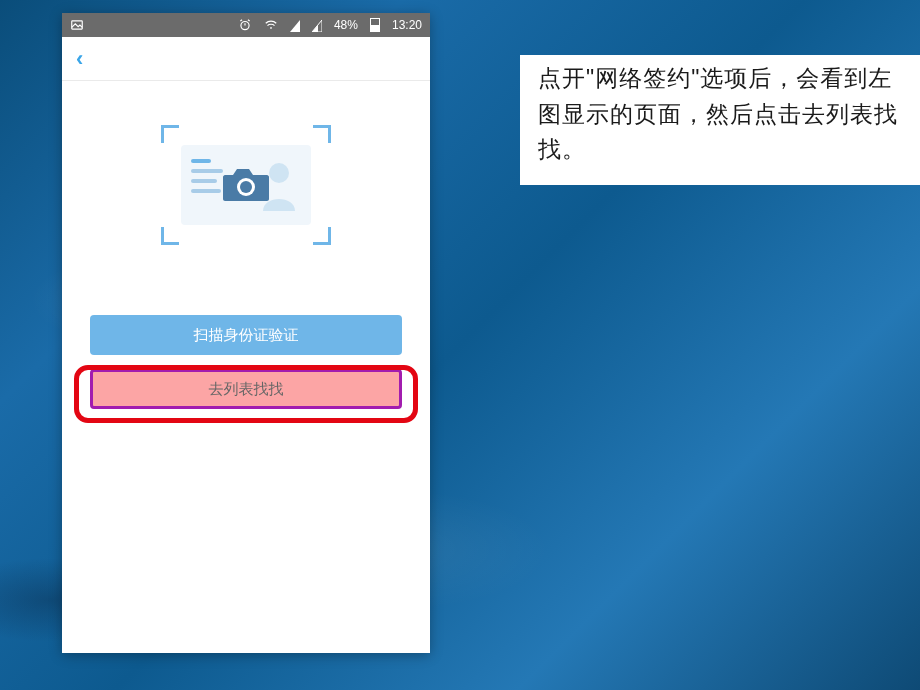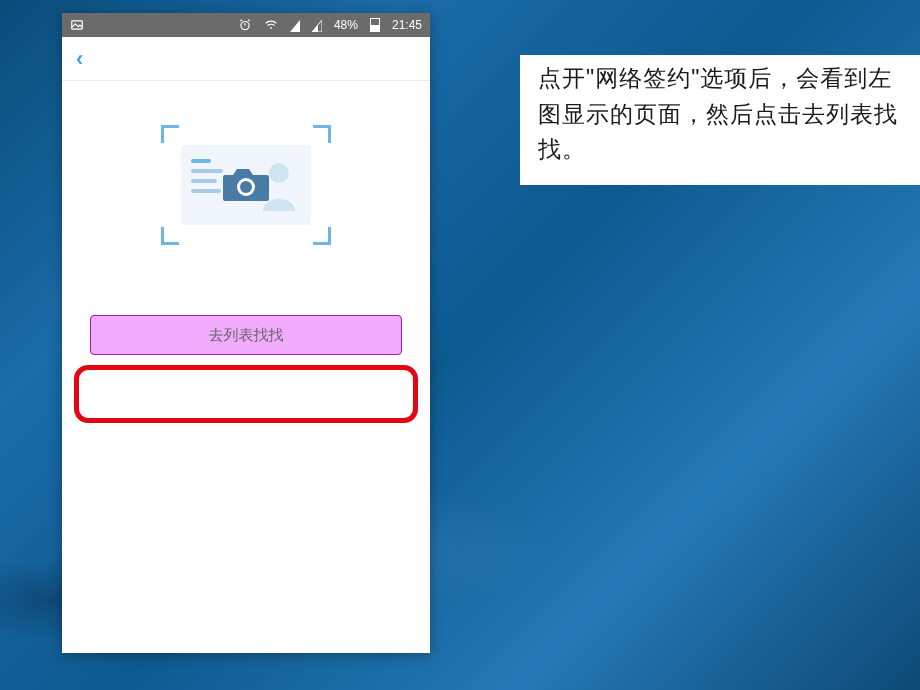--- a/index.html
+++ b/index.html
@@ -173,22 +173,22 @@
       align-items: center;
       justify-content: center;
       font-size: 15px;
       position: relative;
     }
     .btn-primary {
       background: #6fb6e8;
       color: #fff;
     }
     .btn-outline {
-      background: #f0abfc;
-      border: 1px solid #a21caf;
+      background: #fca5a5;
+      border: 3px solid #a21caf;
       color: #666;
     }
     .highlight-ring {
       position: absolute;
       left: 12px;
       right: 12px;
       top: 352px;
       height: 58px;
       border: 5px solid #e30613;
       border-radius: 14px;
@@ -225,21 +225,21 @@
       </svg>
       <svg width="10" height="12" viewBox="0 0 10 12">
         <polygon points="0,12 10,12 10,0" fill="#fff"></polygon>
       </svg>
       <svg width="10" height="12" viewBox="0 0 10 12">
         <polygon points="0,12 10,12 10,0" fill="none" stroke="#fff" stroke-width="1"></polygon>
         <polygon points="0,12 6,12 6,5" fill="#fff"></polygon>
       </svg>
       <span>48%</span>
       <div class="batt"></div>
-      <span>21:45</span>
+      <span>13:20</span>
     </div>
   </div>
 
   <div class="nav-bar">
     <span class="back-btn">‹</span>
   </div>
 
   <div class="scan-area">
     <div class="scan-corner c-tl"></div>
     <div class="scan-corner c-tr"></div>
@@ -258,19 +258,22 @@
       </svg>
       <svg class="camera-ov" width="50" height="40" viewBox="0 0 50 40">
         <path d="M4 10 L12 10 L16 4 L28 4 L32 10 L46 10 C47 10 48 11 48 12 L48 34 C48 35 47 36 46 36 L4 36 C3 36 2 35 2 34 L2 12 C2 11 3 10 4 10 Z" fill="#4a7ba6"></path>
         <circle cx="25" cy="22" r="9" fill="#fff"></circle>
         <circle cx="25" cy="22" r="6" fill="#4a7ba6"></circle>
       </svg>
     </div>
   </div>
 
   <div class="buttons">
+    <div class="btn btn-primary">
+      <span>扫描身份证验证</span>
+    </div>
     <div class="btn btn-outline">
       <span>去列表找找</span>
     </div>
   </div>
 
   <div class="highlight-ring"></div>
 </div>
 
 </body></html>

